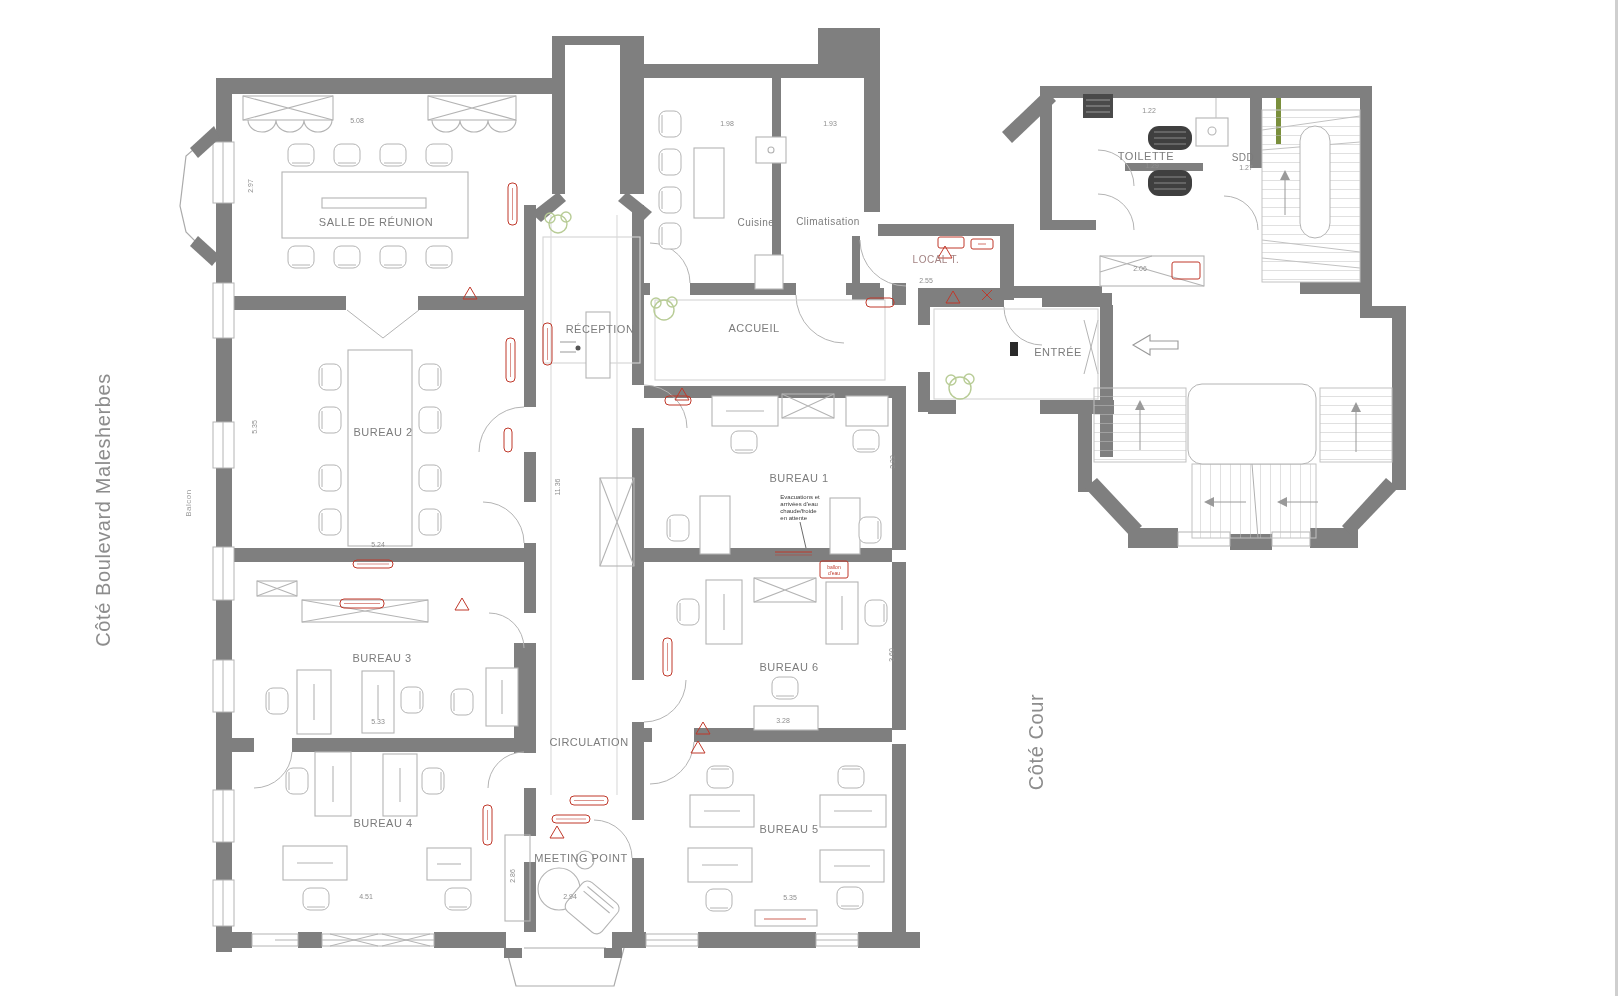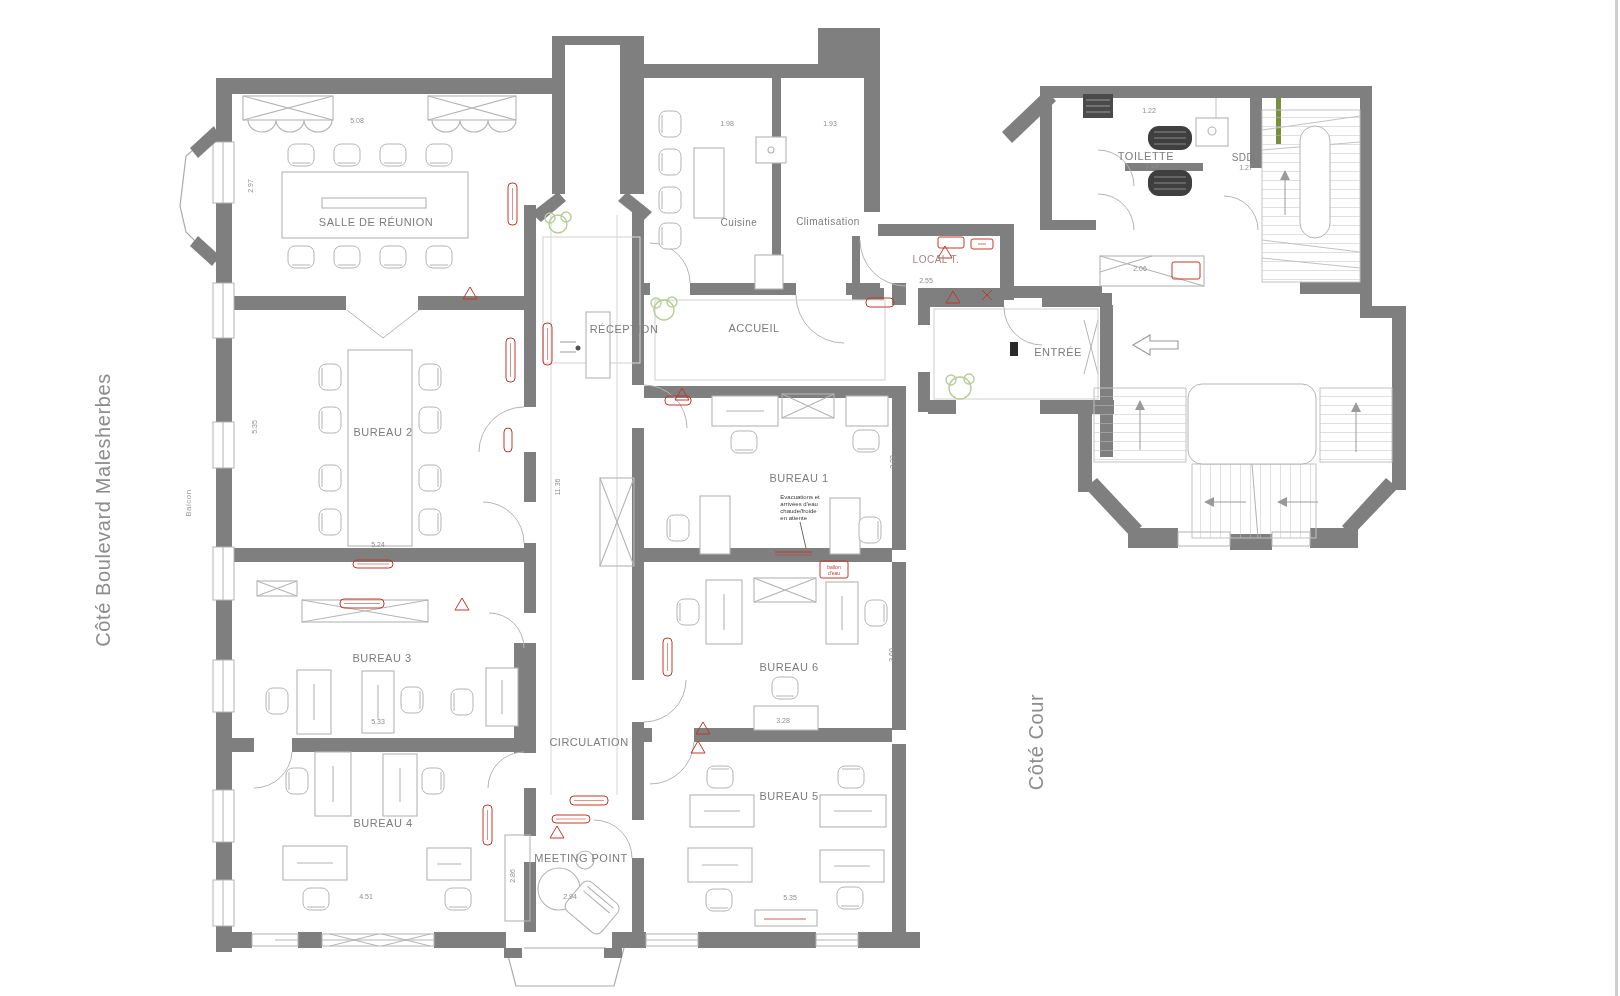--- a/index.html
+++ b/index.html
@@ -417,33 +417,33 @@
 </svg>
 
 <div class="label side v" style="left:103px;top:510px">Côté Boulevard Malesherbes</div>
 <div class="label side v" style="left:1036px;top:742px">Côté Cour</div>
 <div class="label balcon v" style="left:188px;top:503px">Balcon</div>
 
 <div class="label room" style="left:376px;top:222px">SALLE DE RÉUNION</div>
 <div class="label room" style="left:383px;top:432px">BUREAU 2</div>
 <div class="label room" style="left:382px;top:658px">BUREAU 3</div>
 <div class="label room" style="left:383px;top:823px">BUREAU 4</div>
-<div class="label room" style="left:624px;top:329px">RÉCEPTION</div>
+<div class="label room" style="left:600px;top:329px">RÉCEPTION</div>
 <div class="label room" style="left:589px;top:742px">CIRCULATION</div>
 <div class="label room" style="left:581px;top:858px">MEETING POINT</div>
 <div class="label room" style="left:754px;top:328px">ACCUEIL</div>
-<div class="label roomsm" style="left:739px;top:222px">Cuisine</div>
+<div class="label roomsm" style="left:756px;top:222px">Cuisine</div>
 <div class="label roomsm" style="left:828px;top:221px">Climatisation</div>
 <div class="label roomsm localt" style="left:936px;top:259px">LOCAL T.</div>
 <div class="label room" style="left:1058px;top:352px">ENTRÉE</div>
 <div class="label room" style="left:1146px;top:156px">TOILETTE</div>
 <div class="label roomsm" style="left:1243px;top:157px">SDD</div>
 <div class="label room" style="left:799px;top:478px">BUREAU 1</div>
 <div class="label room" style="left:789px;top:667px">BUREAU 6</div>
-<div class="label room" style="left:789px;top:796px">BUREAU 5</div>
+<div class="label room" style="left:789px;top:829px">BUREAU 5</div>
 
 <div class="note" style="left:800px;top:494px">Evacuations et
 arrivées d'eau
 chaude/froide
 en attente</div>
 <div class="rednote" style="left:834px;top:570px">ballon
 d'eau</div>
 
 <div>
       <span class="dim" style="left: 357px; top: 120px;">5.08</span>

